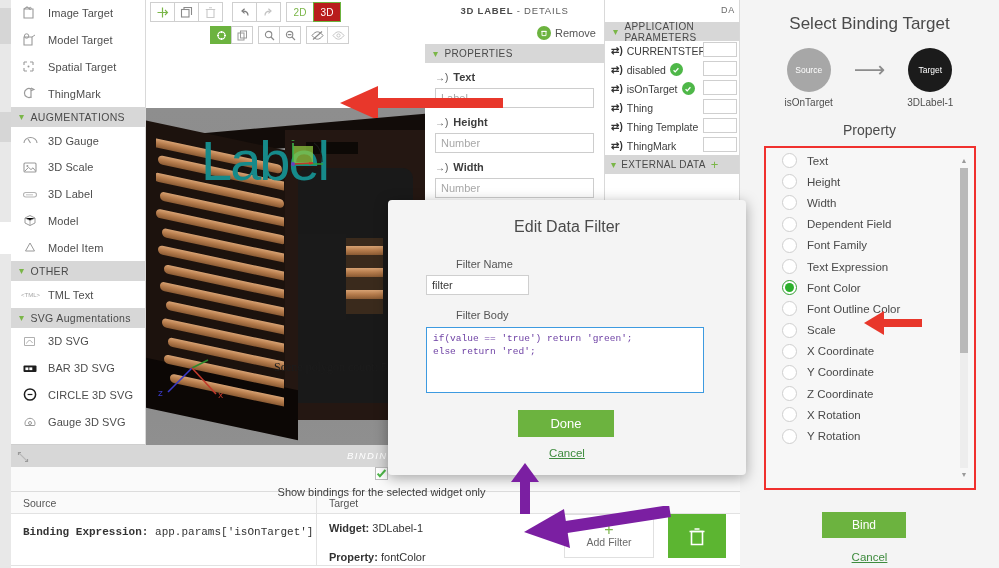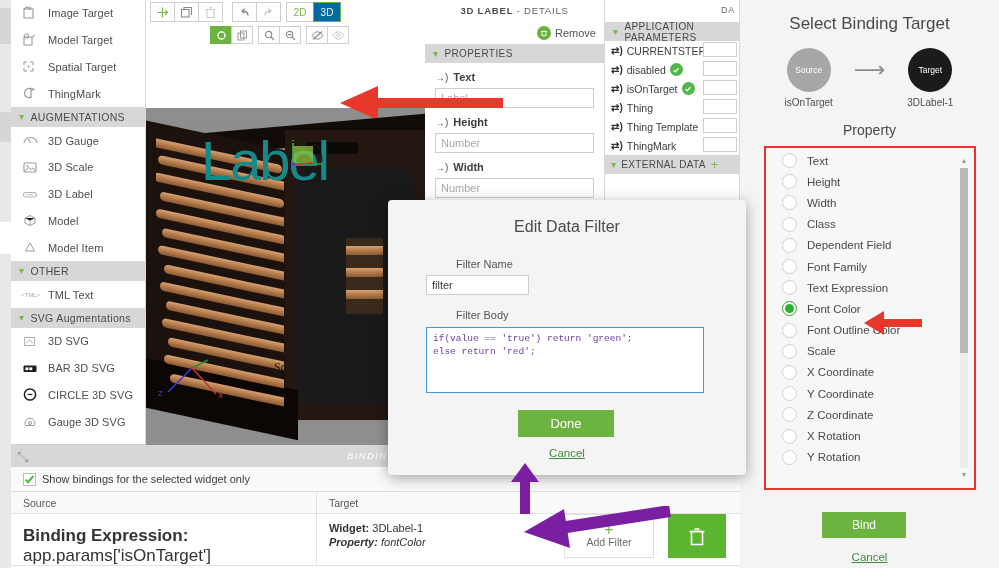--- a/index.html
+++ b/index.html
@@ -42,21 +42,21 @@
     width: 25px; height: 20px; border: 1px solid #cfcfcf; background: #fff;
     display:flex; align-items:center; justify-content:center; color:#7ab648; margin-right:-1px;
   }
   .tb-btn.dim { color: #c9c9c9; }
   .tb-sep { width: 10px; }
   .tb-mode { display:flex; margin-left: 6px; }
   .tb-mode div {
     width: 28px; height: 20px; border:1px solid #cfcfcf; font-size:10px;
     display:flex; align-items:center; justify-content:center; color:#7ab648; background:#fff; margin-right:-1px;
   }
-  .tb-mode div.on { background:#0369a1; color:#fff; border-color:#6cb33f; }
+  .tb-mode div.on { background:#b91c1c; color:#fff; border-color:#6cb33f; }
 
   #canvas-toolbar2 { display:flex; align-items:center; padding: 4px 0 0 64px; }
   .tb2 { width: 22px; height: 18px; border:1px solid #cfcfcf; background:#fff; display:flex; align-items:center; justify-content:center; color:#8c8c8c; margin-right:-1px;}
   .tb2.on { background:#6cb33f; border-color:#6cb33f; color:#fff; }
   .tb2.gap { margin-left: 6px; }
 
   #viewport { position:absolute; left:0; top:72px; width:279px; height:373px; overflow:hidden; background:#fff; }
   #scene-bg { position:absolute; left:0; top:36px; width:279px; height:337px; background: linear-gradient(#8e8e8e 0%, #8a8a8a 60%, #8f8f8f 100%); }
   #label3d {
     position:absolute; left: 55px; top: 56px; font-size: 56px; color:#168a8a;
@@ -99,29 +99,29 @@
   .param-input { position:absolute; right:2px; width:34px; height:15px; border:1px solid #cfcfcf; background:#fff; }
   .param-wrap { position:relative; }
   #ext-data { height:19px; background:#d7d7d7; display:flex; align-items:center; gap:5px; padding-left:6px; font-size:10px; letter-spacing:.3px; color:#4a4a4a;}
   #ext-data .plus { color:#7ab648; font-size:13px; line-height:1; }
 
   
   #bindings { position:absolute; left:11px; top:445px; width:729px; height:123px; background:#ffffff; overflow:hidden; }
   #bind-bar { height:22px; background:#d7d7d7; position:relative; }
   #bind-bar .expand { position:absolute; left:6px; top:4px; color:#9a9a9a; }
   #bind-bar .ttl { position:absolute; left:0; right:0; top:5px; text-align:center; font-style:italic; font-size:9.5px; letter-spacing:1.4px; color:#fff; }
-  #bind-check { height:24px; display:flex; align-items:center; gap:6px; padding-left:12px; font-size:11px; color:#3c3c3c; background:#fafafa; }
+  #bind-check { height:24px; display:flex; align-items:center; gap:6px; padding-left:12px; font-size:11px; color:#3c3c3c; background:#fafafa;flex-direction:column; }
   .chk { width:13px; height:13px; background:#fff; border:1px solid #bdbdbd; display:flex; align-items:center; justify-content:center; }
   .chk svg { display:block; }
   #bind-table { border-top:1px solid #dcdcdc; }
   #bind-header { display:flex; height:22px; align-items:center; background:#fafafa; border-bottom:1px solid #e2e2e2; }
   #bind-header .c1 { width:305px; padding-left:12px; font-size:10.5px; color:#555; }
   #bind-header .c2 { flex:1; padding-left:12px; font-size:10.5px; color:#555; border-left:1px solid #e2e2e2; height:22px; line-height:22px;}
   #bind-row { display:flex; height:52px; background:#fff; border-bottom:1px solid #e2e2e2; }
-  #bind-row .c1 { width:305px; padding:12px 0 0 12px; font-size:17px; color:#333; }
+  #bind-row .c1 { width:305px; padding:12px 0 0 12px; font-size:11px; color:#333;font-family:Liberation Mono, monospace; }
   #bind-row .c1 b { font-weight:700; }
   #bind-row .c2 { flex:1; border-left:1px solid #e2e2e2; padding:8px 0 0 12px; font-size:11px; color:#333; position:relative; }
   #bind-row .c2 b { font-weight:700; }
   #add-filter {
     position:absolute; right:86px; top:0px; width:90px; height:44px; background:#fff; border:1px solid #e0e0e0;
     display:flex; flex-direction:column; align-items:center; justify-content:center; color:#6b6b6b; font-size:10.5px;
   }
   #add-filter .plus { color:#7ab648; font-size:16px; line-height:12px; }
   #del-filter {
     position:absolute; right:14px; top:0px; width:58px; height:44px; background:#5cb531;
@@ -642,21 +642,21 @@
       <div id="bind-row">
         <div class="c1">
           <b>Binding Expression:</b>
           <span>app.params['isOnTarget']</span>
         </div>
         <div class="c2">
           <div>
             <b>Widget:</b>
             <span>3DLabel-1</span>
           </div>
-          <div style="margin-top:2px;font-style:italic;">
+          <div style="margin-top:17px;">
             <b>Property:</b>
             <span>fontColor</span>
           </div>
           <div id="add-filter">
             <span class="plus">+</span>
             <span>Add Filter</span>
           </div>
           <div id="del-filter">
             <svg width="18" height="20" viewBox="0 0 18 20">
                 <path d="M3.5 5.5h11v13h-11z" fill="none" stroke="#fff" stroke-width="1.6"></path>
@@ -694,24 +694,20 @@
         <div class="pr">
           <span class="radio"></span>
           <span>Height</span>
         </div>
         <div class="pr">
           <span class="radio"></span>
           <span>Width</span>
         </div>
         <div class="pr">
           <span class="radio"></span>
-          <span>Class</span>
-        </div>
-        <div class="pr">
-          <span class="radio"></span>
           <span>Dependent Field</span>
         </div>
         <div class="pr">
           <span class="radio"></span>
           <span>Font Family</span>
         </div>
         <div class="pr">
           <span class="radio"></span>
           <span>Text Expression</span>
         </div>

